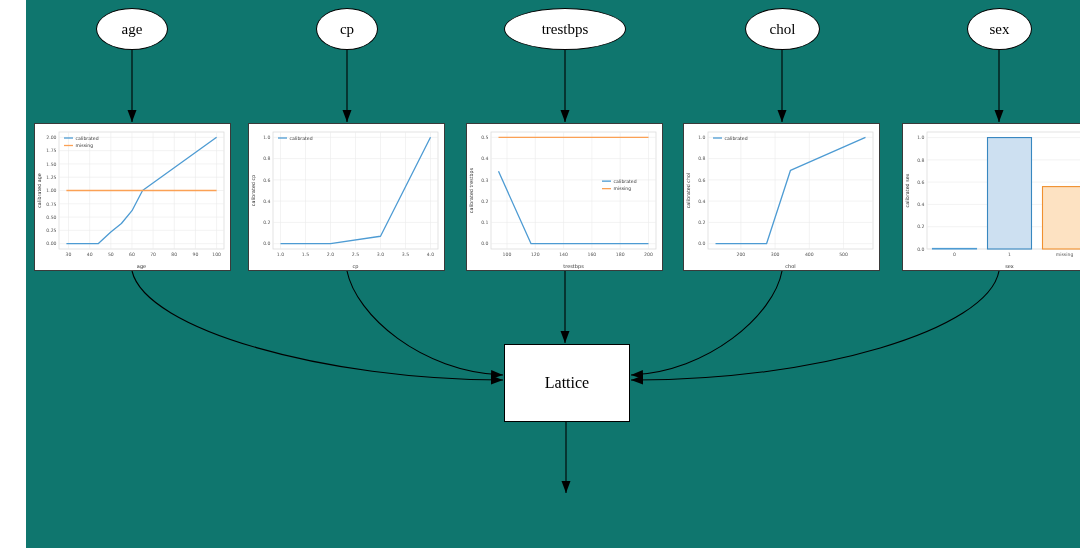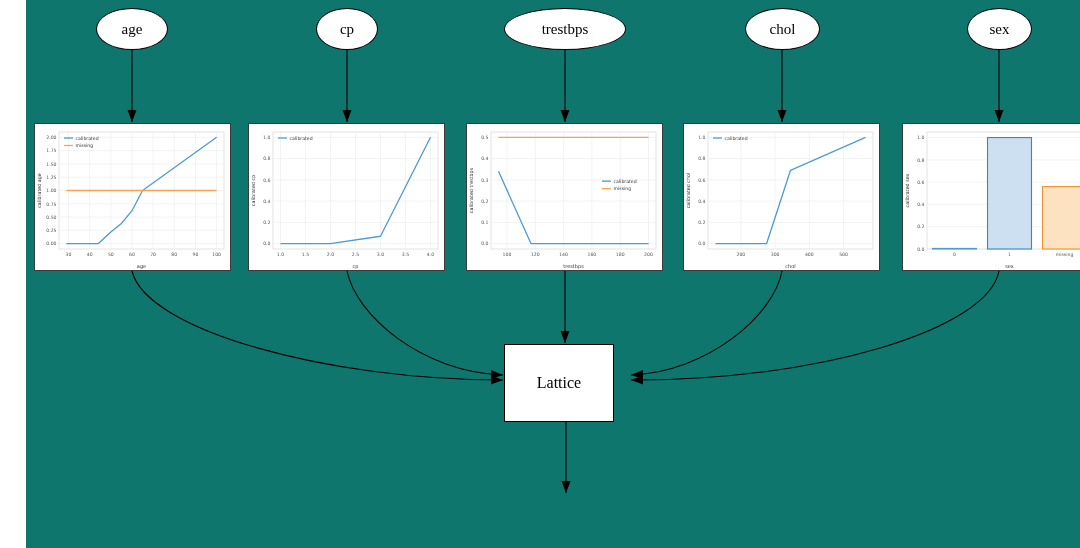--- a/index.html
+++ b/index.html
@@ -12,21 +12,21 @@
   .node-ellipse{position:absolute;border:1px solid #000;border-radius:50%;
                 background:#fff;display:flex;align-items:center;justify-content:center;
                 font-size:15px;color:#000;box-sizing:border-box;}
   .feat{top:8px;height:42px;}
   .f0{left:70px;width:72px;}
   .f1{left:290px;width:62px;}
   .f2{left:478px;width:122px;}
   .f3{left:719px;width:75px;}
   .f4{left:941px;width:65px;}
 
-  .lattice-box{position:absolute;left:478px;top:344px;width:110px;height:78px;
+  .lattice-box{position:absolute;left:478px;top:344px;width:126px;height:78px;
                border:1px solid #000;background:#fff;display:flex;align-items:center;
                justify-content:center;font-size:16px;box-sizing:border-box;}
   .node-output{left:484px;top:494px;width:112px;height:48px;font-size:16px;}
 
   .chart-node{position:absolute;top:123px;width:197px;height:148px;background:#fff;
               border:1px solid #3a3a3a;box-sizing:border-box;}
   .c0{left:8px;}.c1{left:222px;}.c2{left:440px;}.c3{left:657px;}.c4{left:876px;}
   .chart-node svg{width:100%;height:100%;display:block;}
   .chart-node text{font-family:"DejaVu Sans",sans-serif;}
 </style>

